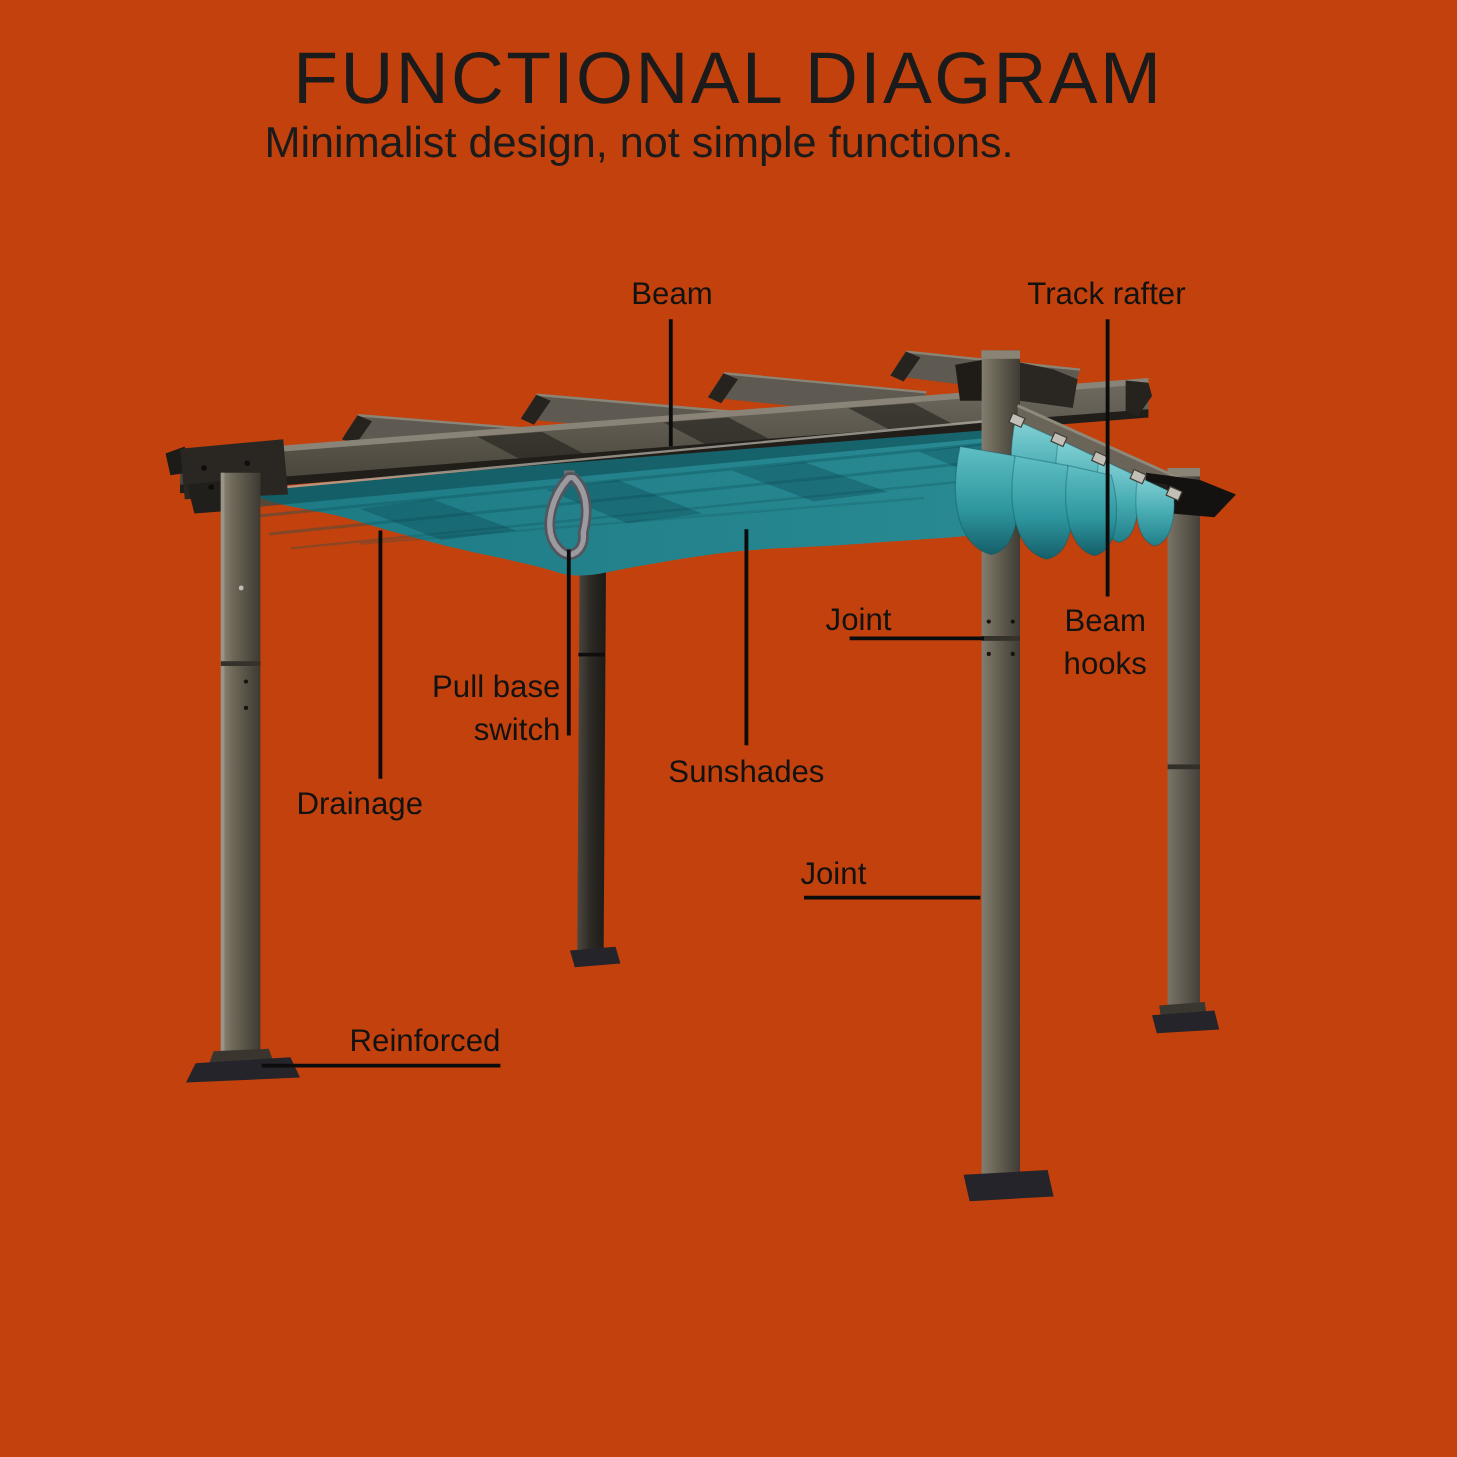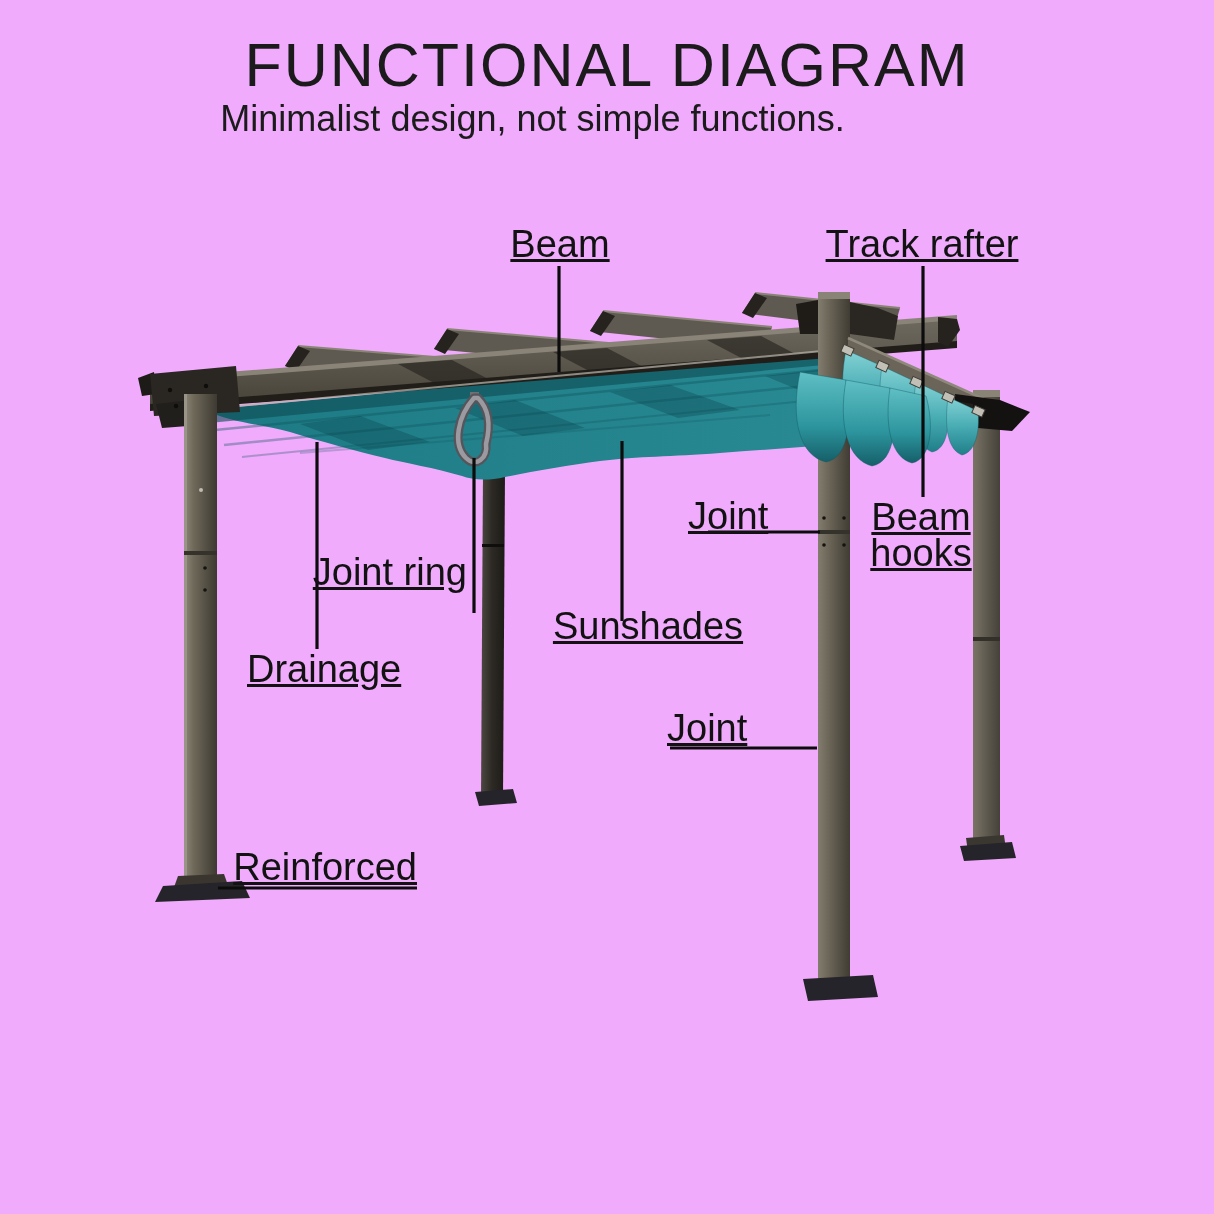--- a/index.html
+++ b/index.html
@@ -1,29 +1,29 @@
 <!DOCTYPE html>
 <html><head>
 <meta charset="utf-8">
 <style>
   html,body{margin:0;padding:0;background:#ffffff;}
   .stage{
-    position:relative;width:1214px;height:1214px;background:#f0abfc;overflow:hidden;
+    position:relative;width:1214px;height:1214px;background:#c2410c;overflow:hidden;
     font-family:"Liberation Sans", sans-serif;color:#161616;
   }
   .hdr-title{
     position:absolute;left:0;top:30px;width:1214px;text-align:center;
     font-size:61px;font-weight:500;letter-spacing:2px;color:#1b1b1b;white-space:nowrap;
   }
   .hdr-sub{
     position:absolute;left:0;top:98px;width:1065px;text-align:center;
     font-size:36px;font-weight:400;color:#1b1b1b;white-space:nowrap;
   }
   .art{position:absolute;left:0;top:0;}
-  .lbl{position:absolute;font-size:38px;line-height:36px;color:#121212;white-space:nowrap;text-decoration:underline;}
+  .lbl{position:absolute;font-size:26px;line-height:36px;color:#121212;white-space:nowrap;}
   .lbl .l2{display:block;}
   .ctr{transform:translateX(-50%);text-align:center;}
   .ralign{text-align:right;}
 </style>
 </head>
 <body>
 
 <div class="stage">
 
   <svg class="art" width="1214" height="1214" viewBox="0 0 1214 1214">
@@ -210,24 +210,25 @@
   <div class="lbl ctr" style="left:560px;top:226px;">Beam</div>
   <div class="lbl ctr" style="left:922px;top:226px;">Track rafter</div>
   <div class="lbl" style="left:688px;top:498px;">Joint</div>
 
   <div class="lbl ctr" style="left:921px;top:499px;">
     <span>Beam</span>
     <span class="l2">hooks</span>
   </div>
 
   <div class="lbl ralign" style="left:267px;top:554px;width:200px;">
-    <span>Joint ring</span>
+    <span>Pull base</span>
+    <span class="l2">switch</span>
   </div>
 
-  <div class="lbl ctr" style="left:622px;top:608px;margin-left:26px;">Sunshades</div>
+  <div class="lbl ctr" style="left:622px;top:625px;">Sunshades</div>
   <div class="lbl" style="left:247px;top:651px;">Drainage</div>
   <div class="lbl" style="left:667px;top:710px;">Joint</div>
 
   <div class="lbl ralign" style="left:217px;top:849px;width:200px;">
     <span>Reinforced</span>
   </div>
 
 </div>
 
 </body></html>

